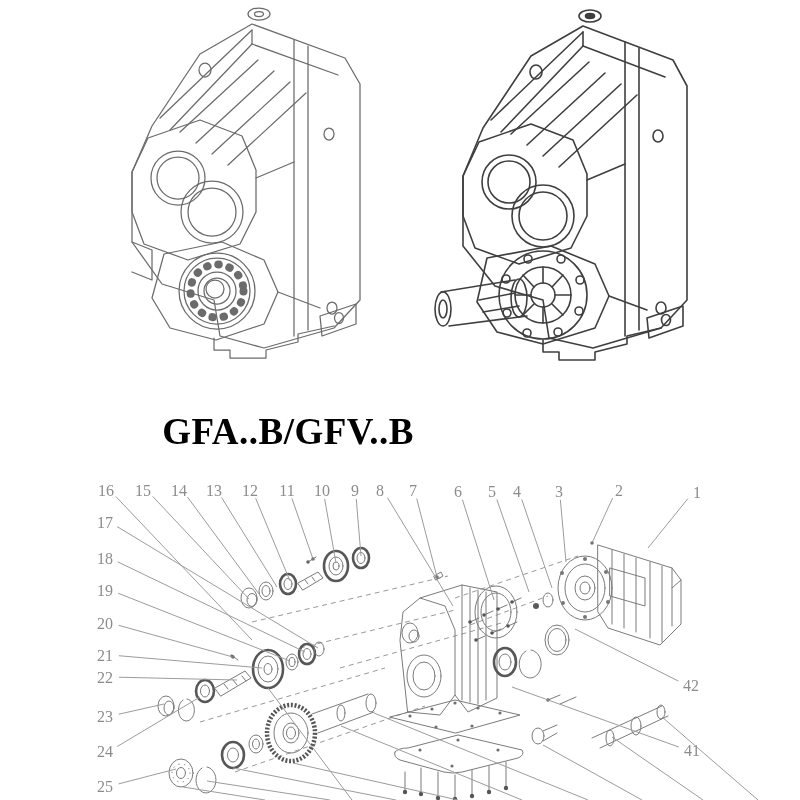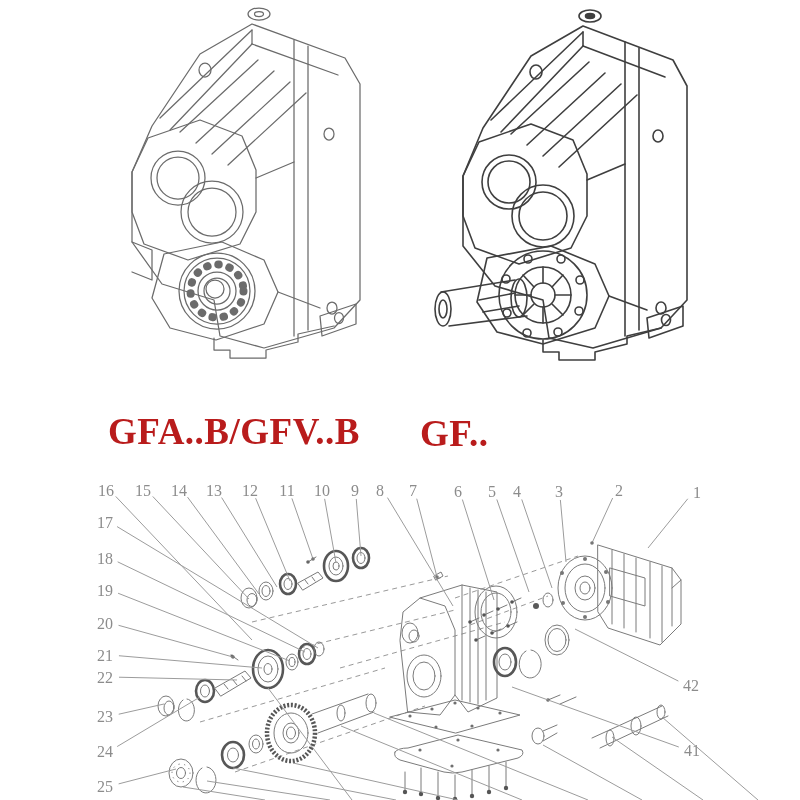--- a/index.html
+++ b/index.html
@@ -1,20 +1,20 @@
 <!DOCTYPE html>
 <html><head>
 <meta charset="utf-8">
 <style>
   html,body{margin:0;padding:0;background:#ffffff;}
   .page{position:relative;width:800px;height:800px;background:#fff;overflow:hidden;
         font-family:"Liberation Serif","DejaVu Serif",serif;}
   svg{position:absolute;display:block;}
-  .fig-label{position:absolute;font-weight:bold;color:#b91c1c;font-size:37px;
-             letter-spacing:0.5px;text-align:left;white-space:nowrap;}
+  .fig-label{position:absolute;font-weight:bold;color:#000000;font-size:37px;
+             letter-spacing:0.5px;text-align:right;white-space:nowrap;}
   .lbl-left{left:108px;top:410px;width:306px;}
   .lbl-right{left:420px;top:412px;width:260px;}
   .lineart{fill:none;stroke-linejoin:round;stroke-linecap:round;}
   .lw{stroke:#6b6b6b;stroke-width:1.25;}
   .rw{stroke:#3f3f3f;stroke-width:1.6;}
   .xp{stroke:#7b7b7b;stroke-width:1;fill:none;stroke-linecap:round;stroke-linejoin:round;}
   .xpd{stroke:#8d8d8d;stroke-width:0.9;stroke-dasharray:5 4;fill:none;}
   .dark{stroke:#575757;stroke-width:2.6;fill:none;}
 </style>
 </head>
@@ -145,21 +145,20 @@
         <path d="M232,318 L268,306 L268,326 L234,338 Z"></path>
         <ellipse cx="251" cy="320" rx="4.5" ry="5.5"></ellipse>
         <path d="M172,180 L210,164"></path>
           <path d="M194,296 L232,310"></path>
         <path d="M128,340 L128,352 L144,352 L144,360 L180,360 L180,352 L212,344 L212,336 L246,328"></path>
       </g>
     </g>
   </svg>
 
   <div class="fig-label lbl-left">GFA..B/GFV..B</div>
-  <div class="fig-label lbl-right">GF..</div>
 
   <svg id="exploded-svg" style="left:0;top:0;" width="800" height="800" viewBox="0 0 800 800">
 
     <g>
       <path class="xpd" d="M252,622 L448,576"></path>
       <path class="xpd" d="M300,648 L455,610"></path>
       <path class="xpd" d="M340,668 L505,622"></path>
       <path class="xpd" d="M455,598 L578,556"></path>
       <path class="xpd" d="M462,628 L548,596"></path>
       <path class="xpd" d="M200,722 L385,668"></path>

